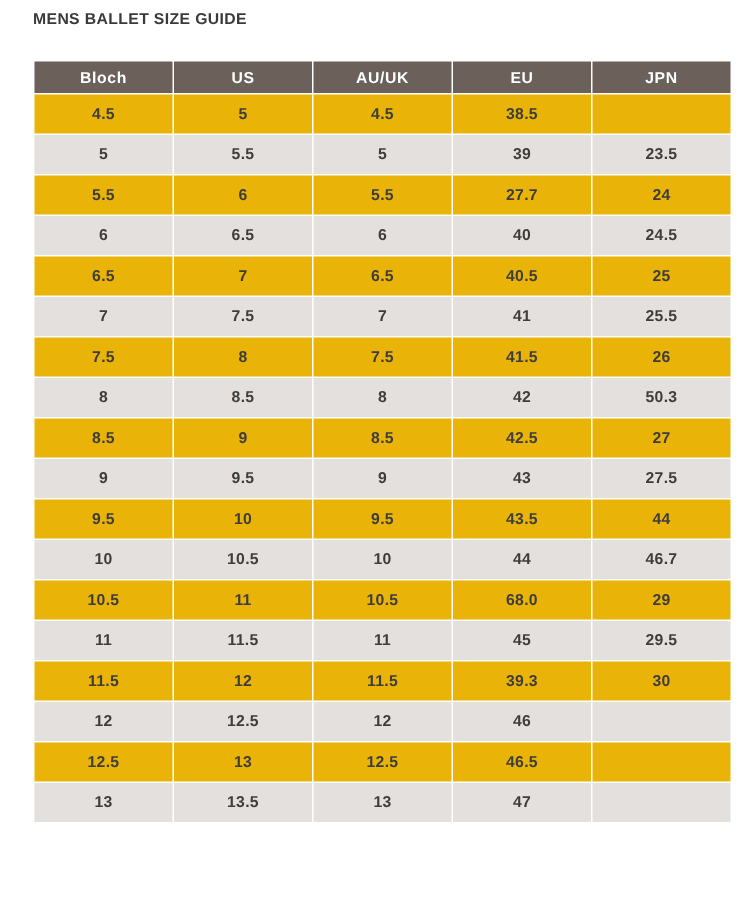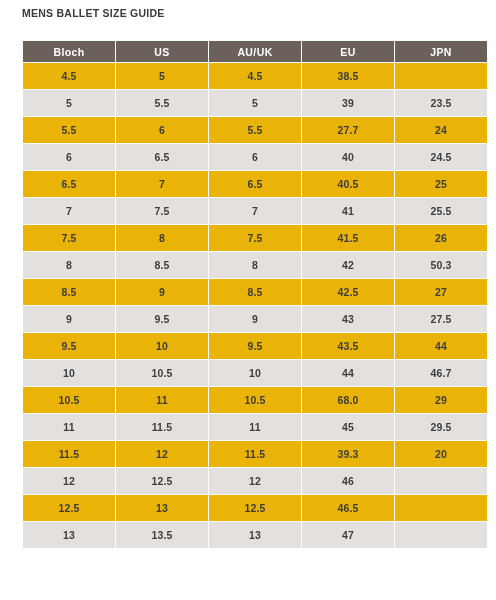--- a/index.html
+++ b/index.html
@@ -202,21 +202,21 @@
             <td>11.5</td>
             <td>11</td>
             <td>45</td>
             <td>29.5</td>
           </tr>
           <tr class="row-light">
             <td>11.5</td>
             <td>12</td>
             <td>11.5</td>
             <td>39.3</td>
-            <td>20</td>
+            <td>30</td>
           </tr>
           <tr class="row-dark">
             <td>12</td>
             <td>12.5</td>
             <td>12</td>
             <td>46</td>
             <td></td>
           </tr>
           <tr class="row-light">
             <td>12.5</td>

